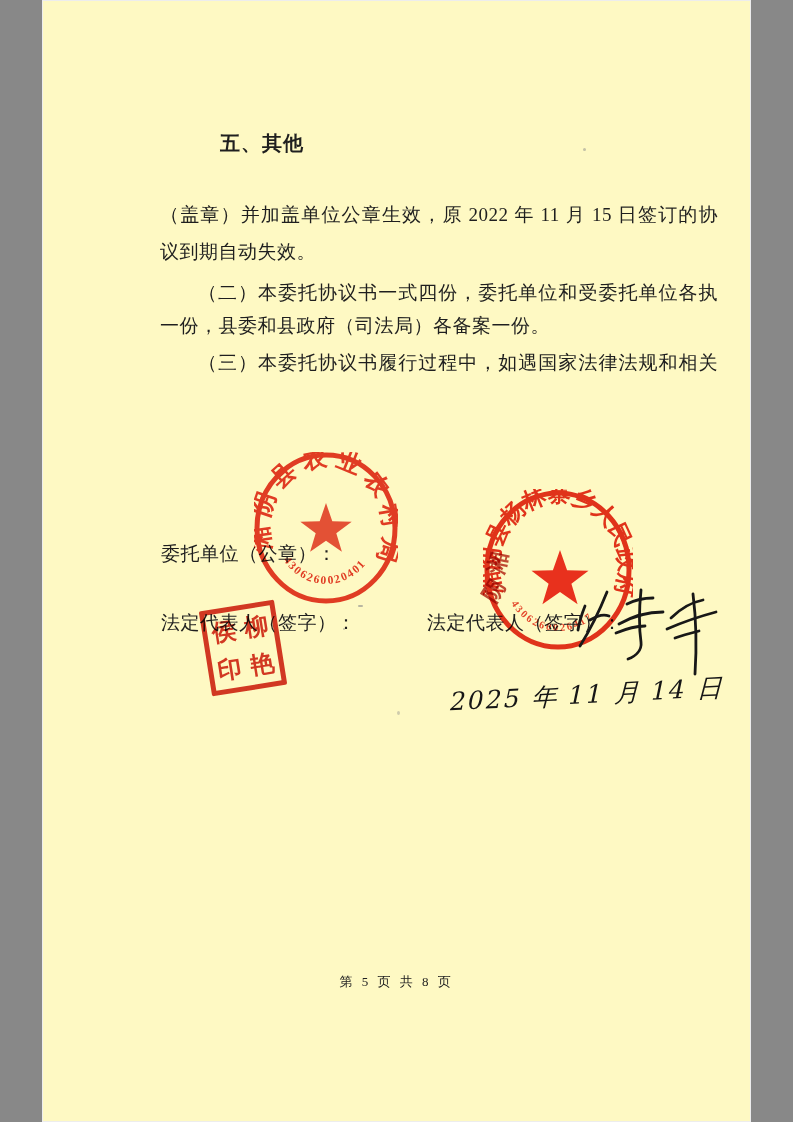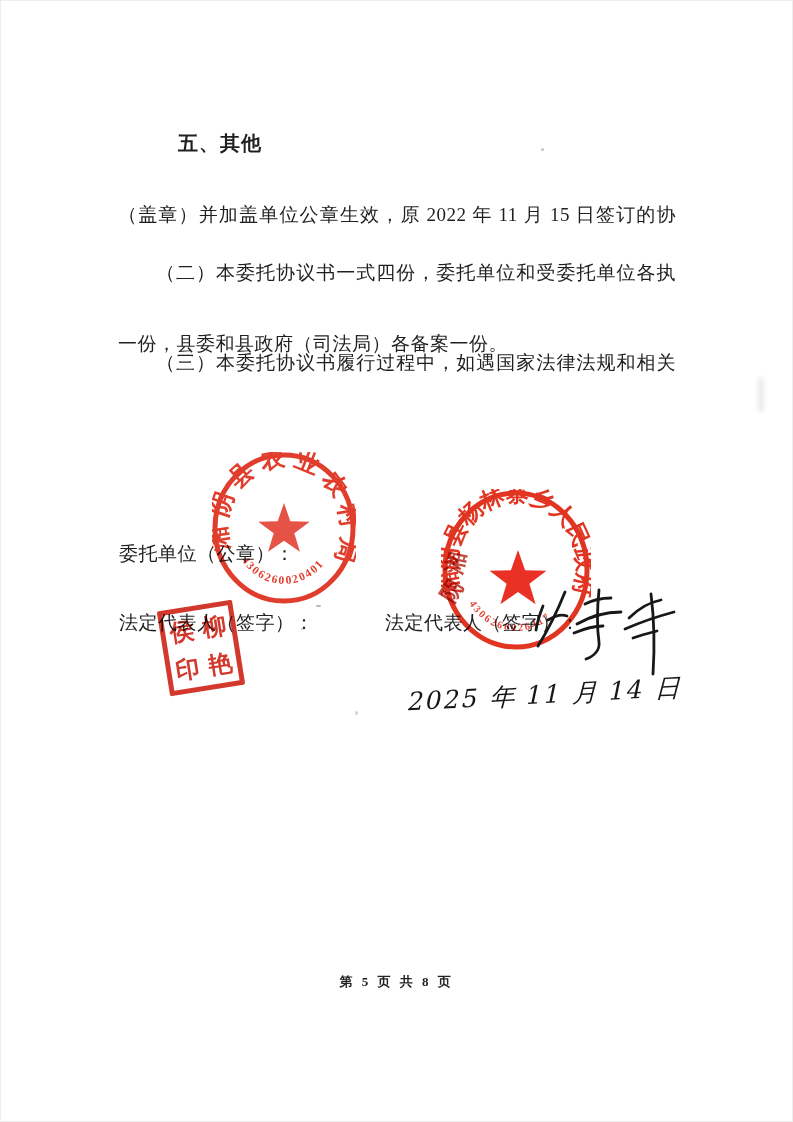--- a/index.html
+++ b/index.html
@@ -1,17 +1,17 @@
 <!DOCTYPE html>
 <html><head>
 <meta charset="utf-8">
 <style>
   html,body{margin:0;padding:0;background:#888;}
   #page{
-    position:relative;width:793px;height:1122px;background:#ffffff;
+    position:relative;width:709px;height:1122px;background:#fef9c3;
     margin:0 auto;overflow:hidden;
     font-family:"Liberation Serif","DejaVu Serif",serif;color:#1f1f1f;
     box-shadow:inset 0 0 0 1px #ededed;
   }
   .line{position:absolute;font-size:19px;line-height:28px;letter-spacing:.5px;white-space:nowrap;}
   .indent{left:156px;width:520px;}
   .flush{left:118px;width:558px;font-family:Liberation Serif, serif;}
   .justify{white-space:normal;text-align:justify;text-align-last:justify;}
   .title{left:178px;top:129px;font-family:"Liberation Sans","DejaVu Sans",sans-serif;
     font-weight:700;font-size:20px;letter-spacing:1px;}
@@ -30,37 +30,38 @@
     font-family:"Liberation Serif","DejaVu Serif",serif;
   }
   #hand-date{
     position:absolute;left:408px;top:680px;width:200px;
     font-size:25px;font-style:italic;letter-spacing:2px;color:#161616;
     transform:rotate(-3deg) skewX(-4deg);white-space:nowrap;
     font-family:"DejaVu Serif","Liberation Serif",serif;
   }
   #footer{
     position:absolute;left:0;right:0;top:973px;text-align:center;
-    font-size:13px;font-weight:700;letter-spacing:3px;color:#222;
+    font-size:13px;font-weight:400;letter-spacing:3px;color:#222;
   }
   .speck{position:absolute;background:#8a8a8a;border-radius:50%;}
   #smudge{position:absolute;left:758px;top:378px;width:6px;height:34px;
     background:#c9c9c9;opacity:.35;filter:blur(2px);}
   svg text{font-family:"Liberation Serif","DejaVu Serif",serif;}
 </style>
 </head>
 <body>
 
 <div id="page">
 
   <div class="line title">五、其他</div>
 
   <div class="line flush justify" style="top:201px">（盖章）并加盖单位公章生效，原 2022 年 11 月 15 日签订的协</div>
-  <div class="line indent justify" style="top:259px">（二）本委托协议书一式四份，委托单位和受委托单位各执</div>
-  <div class="line flush" style="top:330px">一份，县委和县政府（司法局）各备案一份。</div>
+  <div class="line flush" style="top:238px">议到期自动失效。</div>
+  <div class="line indent justify" style="top:279px">（二）本委托协议书一式四份，委托单位和受委托单位各执</div>
+  <div class="line flush" style="top:312px">一份，县委和县政府（司法局）各备案一份。</div>
   <div class="line indent justify" style="top:349px">（三）本委托协议书履行过程中，如遇国家法律法规和相关</div>
 
   <div class="label" style="left:119px;top:541px">委托单位（公章）：</div>
   <div class="label" style="left:119px;top:610px">法定代表人（签字）：</div>
   <div class="label" style="left:385px;top:610px">法定代表人（签字）：</div>
 
   <svg class="stamp" style="left:212px;top:452px" width="144" height="152" viewBox="0 0 144 152">
     <defs>
       <path id="arcL" d="M 17.5,97.2 A 58,62 0 1 1 126.5,97.2" fill="none"></path>
       <path id="codeL" d="M 29.4,108.1 A 52,56 0 0 0 114.6,108.1" fill="none"></path>

